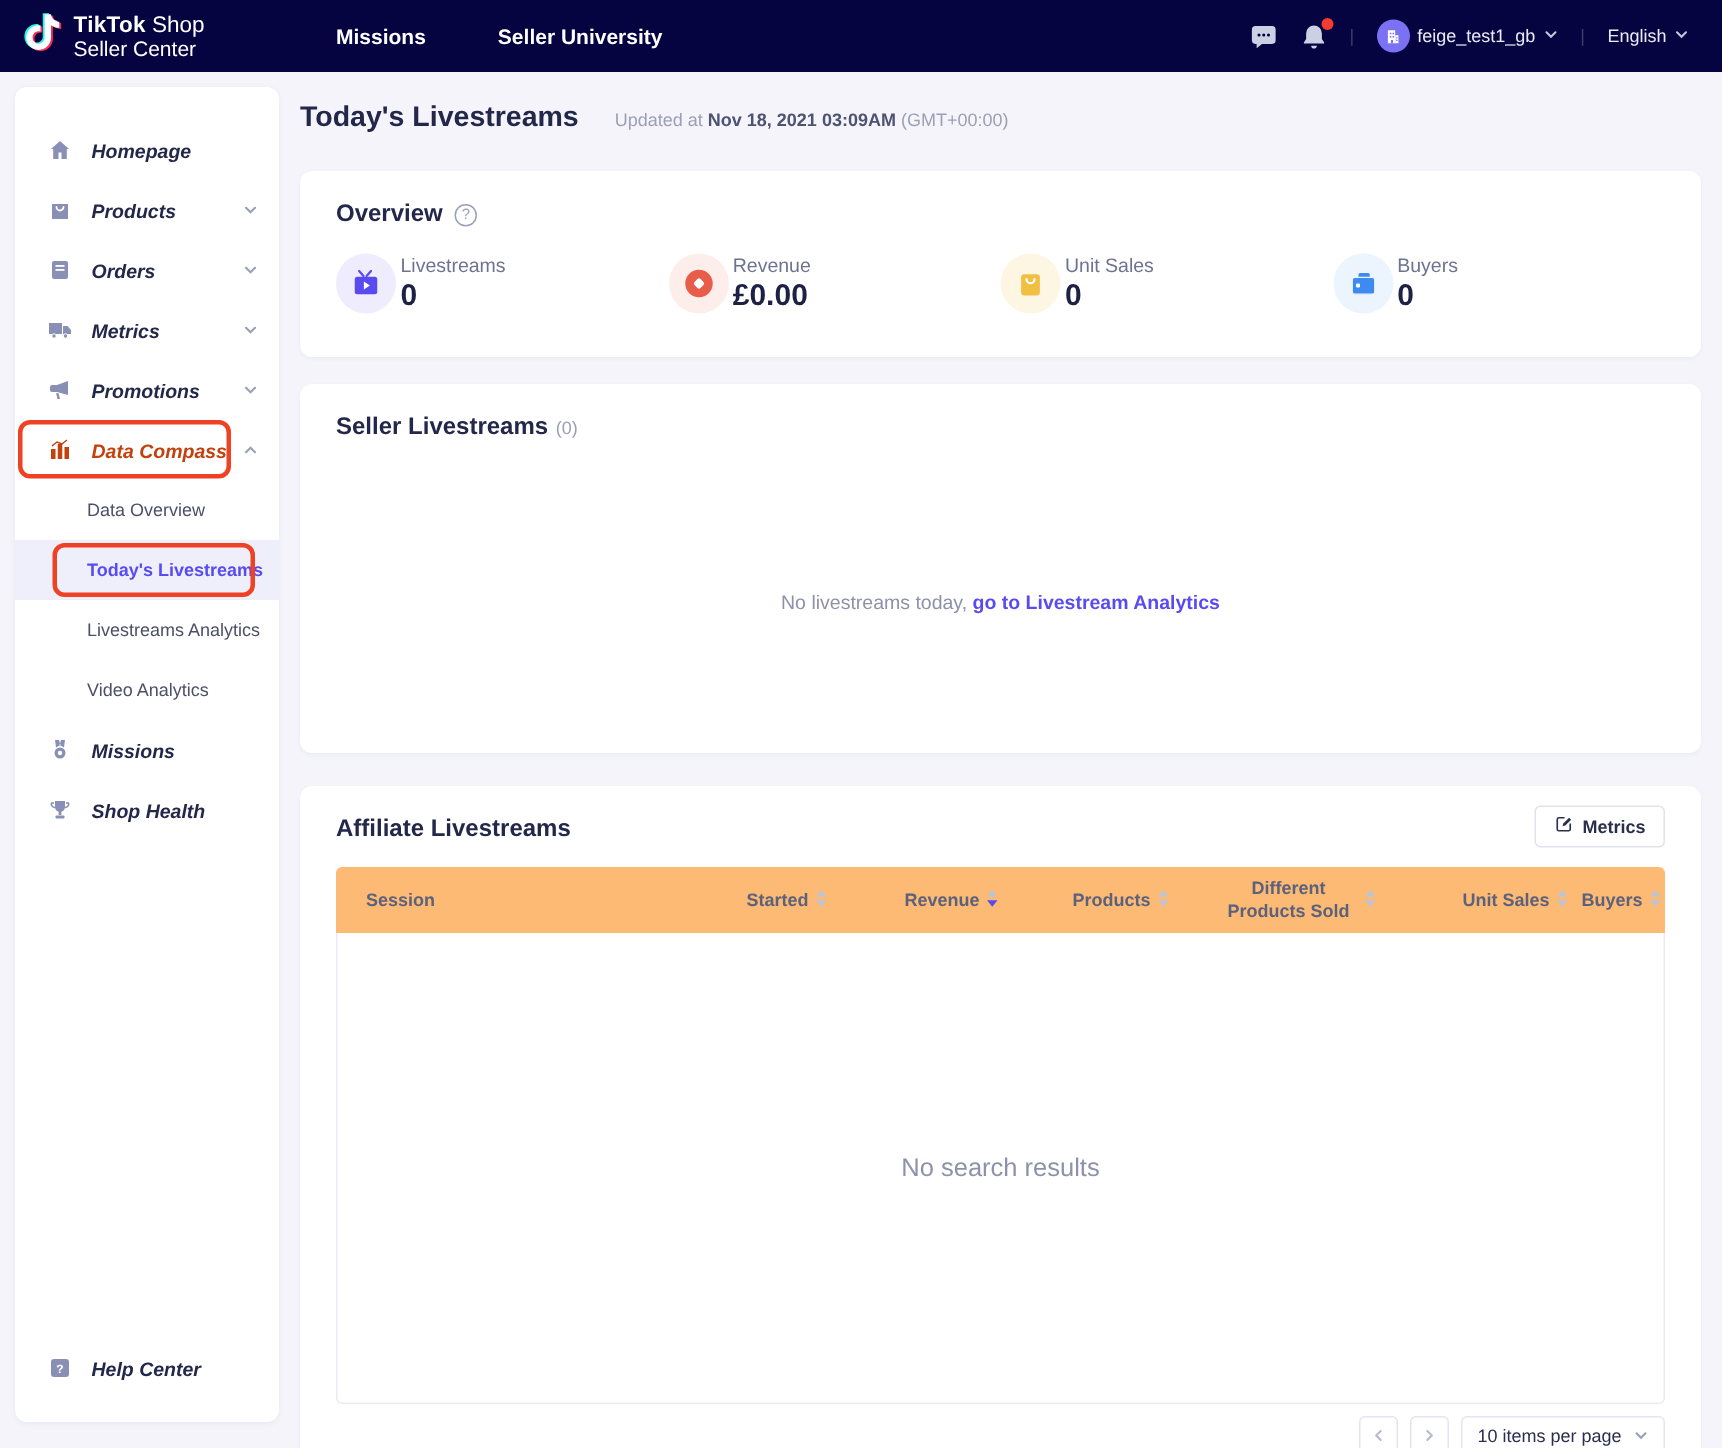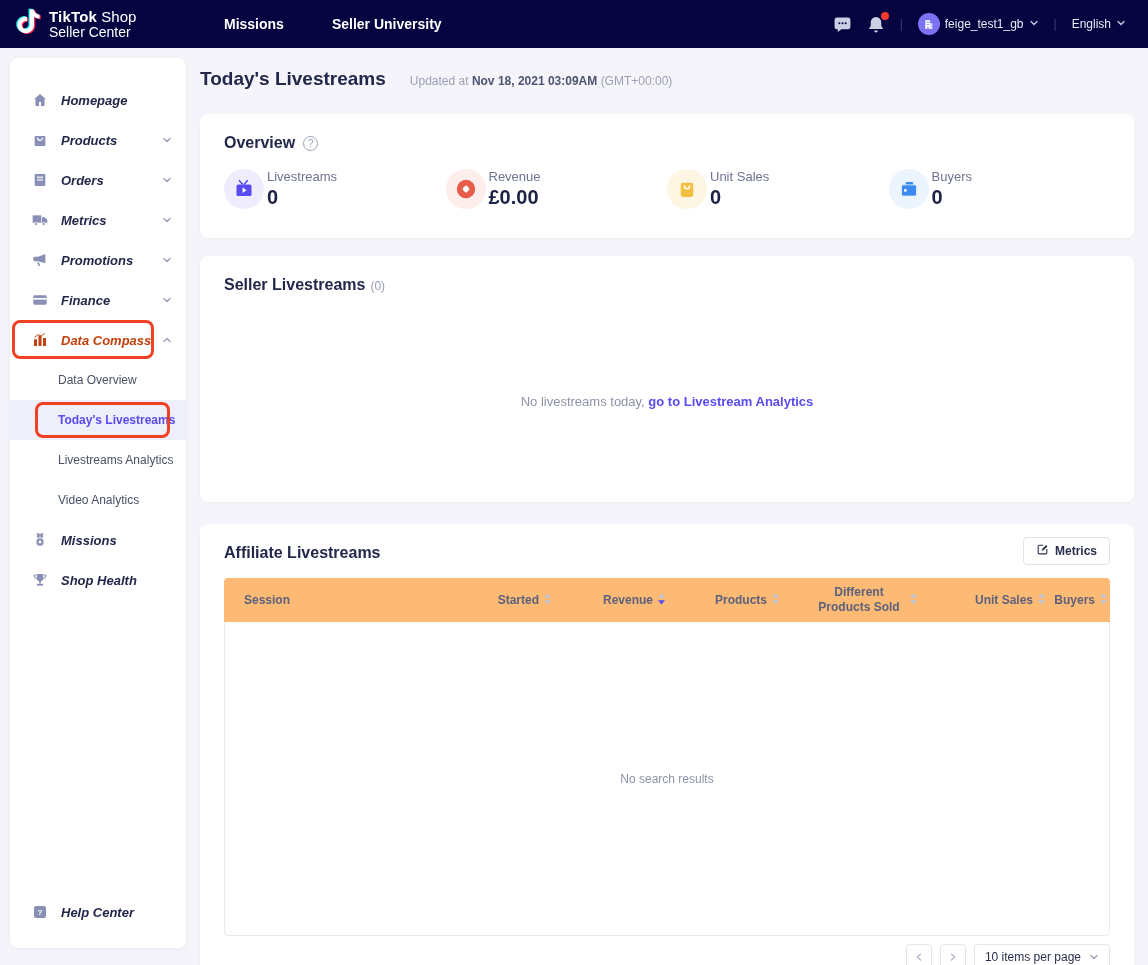--- a/index.html
+++ b/index.html
@@ -87,21 +87,21 @@
   .thead { height:44px; background:#fdba74; border-radius:4px 4px 0 0;
     display:grid; grid-template-columns:226px 104px 114px 114px 138px 128px 62px;
     align-items:center; font-size:12px; font-weight:700; color:#5c617c; }
   .th { display:flex; align-items:center; justify-content:flex-end; gap:4px; padding-right:2px; }
   .th.first { justify-content:flex-start; padding-left:20px; }
   .th.wrap span.th-label { width:92px; text-align:center; line-height:1.25; }
   .sort svg path { fill:#bfc3d4; }
   .sort.desc-active svg path.down { fill:#584bf0; }
   .tbody { height:314px; border:1px solid #eaebf2; border-top:none;
     border-radius:0 0 4px 4px; display:flex; align-items:center; justify-content:center; }
-  .no-results { font-size:12px; color:#8d92a8; }
+  .no-results { font-size:17px; color:#8d92a8; }
   .pagination { margin-top:8px; display:flex; justify-content:flex-end; gap:8px; align-items:center; }
   .pg-btn { width:26px; height:26px; border:1px solid #e4e6ef; border-radius:4px;
     background:#fff; display:flex; align-items:center; justify-content:center;
     color:#b6bacb; cursor:pointer; }
   .pg-select { height:26px; border:1px solid #e4e6ef; border-radius:4px; background:#fff;
     display:flex; align-items:center; gap:8px; padding:0 10px; font-size:12px;
     color:#2a2f4e; cursor:pointer; }
   .pg-select .chev { color:#9aa0b8; display:flex; }
 </style>
 </head>
@@ -231,34 +231,20 @@
         </svg>
       </span>
     <span class="si-label">Promotions</span>
     <span class="si-chev">
         <svg width="10" height="10" viewBox="0 0 10 10">
           <path d="M2 3.5l3 3 3-3" stroke="currentColor" stroke-width="1.4" fill="none" stroke-linecap="round"></path>
         </svg>
       </span>
   </div>
 
-  <div class="side-item">
-    <span class="si-icon">
-        <svg width="16" height="16" viewBox="0 0 24 24">
-          <rect x="2" y="5" width="20" height="14" rx="2" fill="currentColor"></rect>
-          <rect x="2" y="9" width="20" height="2.4" fill="#fff"></rect>
-        </svg>
-      </span>
-    <span class="si-label">Finance</span>
-    <span class="si-chev">
-        <svg width="10" height="10" viewBox="0 0 10 10">
-          <path d="M2 3.5l3 3 3-3" stroke="currentColor" stroke-width="1.4" fill="none" stroke-linecap="round"></path>
-        </svg>
-      </span>
-  </div>
 
   <div class="side-item active">
     <div class="annotation anno-compass"></div>
     <span class="si-icon">
         <svg width="16" height="16" viewBox="0 0 24 24">
           <rect x="3" y="11" width="4.5" height="10" fill="currentColor"></rect>
           <rect x="9.75" y="6" width="4.5" height="15" fill="currentColor"></rect>
           <rect x="16.5" y="9" width="4.5" height="12" fill="currentColor"></rect>
           <path d="M4 8l5-4 5 2 5-4" stroke="currentColor" stroke-width="1.5" fill="none"></path>
         </svg>

